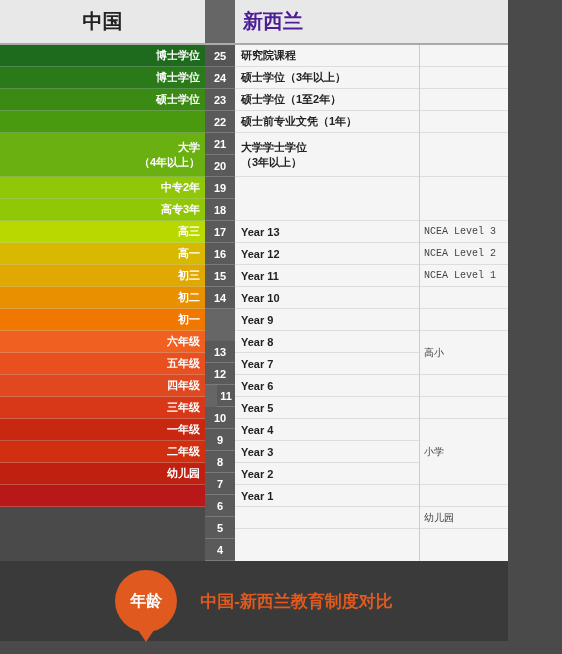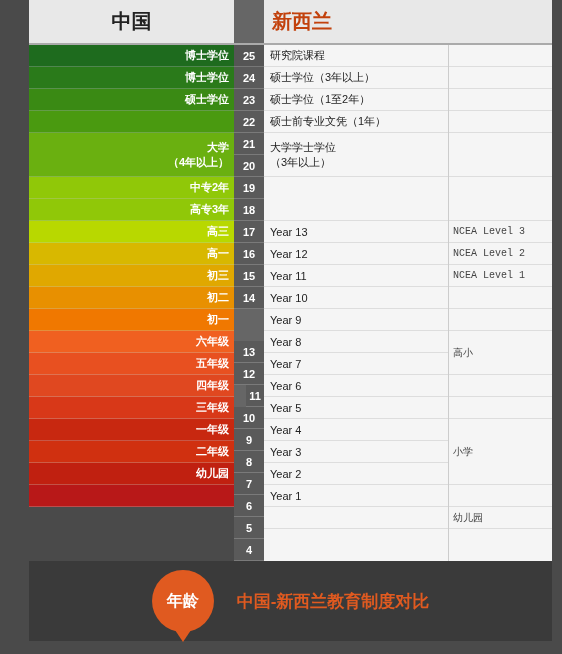--- a/index.html
+++ b/index.html
@@ -6,25 +6,24 @@
     body {
       width: 562px;
       height: 654px;
       background: #4a4a4a;
       font-family: 'SimHei', 'Microsoft YaHei', Arial, sans-serif;
       overflow: hidden;
       position: relative;
     }
 
     .main-container {
-      width: 552px;
+      width: 508px;
       height: 654px;
       background: #4a4a4a;
       position: relative;
-      padding-left: 29px;
     }
 
     .cell {
       display: flex;
       align-items: center;
       font-size: 11px;
       border-bottom: 1px solid rgba(200,200,200,0.3);
       min-height: 22px;
     }
 
@@ -87,21 +86,21 @@
     .bg-4  { background: #b81818; }
   </style>
 </head>
 <body>
 
 <div class="main-container">
 
   <div style="display:flex; background:#e8e8e8; border-bottom:2px solid #aaa;">
     <div style="width:205px; text-align:center; padding:8px 0; font-size:20px; font-weight:bold; color:#222;">中国</div>
     <div style="width:30px; background:#666;"></div>
-    <div style="flex:1; padding:8px 8px; font-size:20px; font-weight:bold; color:#c2410c;">新西兰</div>
+    <div style="flex:1; padding:8px 8px; font-size:20px; font-weight:bold; color:#4c1d95;">新西兰</div>
   </div>
 
   <div style="display:flex; overflow:hidden;">
 
     <div style="width:205px; display:flex; flex-direction:column;">
 
       <div class="cell cell-china cell-h22 bg-25">博士学位</div>
 
       <div class="cell cell-china cell-h22 bg-24">博士学位</div>
 
@@ -164,21 +163,21 @@
       <div class="cell cell-age cell-h22" style="background:#5a5a5a;margin-left:12px;">11</div>
       <div class="cell cell-age cell-h22" style="background:#5a5a5a;">10</div>
       <div class="cell cell-age cell-h22" style="background:#5a5a5a;">9</div>
       <div class="cell cell-age cell-h22" style="background:#5a5a5a;">8</div>
       <div class="cell cell-age cell-h22" style="background:#5a5a5a;">7</div>
       <div class="cell cell-age cell-h22" style="background:#5a5a5a;">6</div>
       <div class="cell cell-age cell-h22" style="background:#5a5a5a;">5</div>
       <div class="cell cell-age cell-h22" style="background:#5a5a5a;">4</div>
     </div>
 
-    <div style="width:185px; display:flex; flex-direction:column; background:#f5f5f5; border-right:1px solid #ccc;">
+    <div style="width:185px; display:flex; flex-direction:column; background:#f5f5f5; border-right:1px solid #ccc;font-weight:bold;">
       <div class="cell cell-nz cell-h22">研究院课程</div>
       <div class="cell cell-nz cell-h22">硕士学位（3年以上）</div>
       <div class="cell cell-nz cell-h22">硕士学位（1至2年）</div>
       <div class="cell cell-nz cell-h22">硕士前专业文凭（1年）</div>
 
       <div class="cell cell-nz cell-h44" style="flex-direction:column; align-items:flex-start; justify-content:center;">
         <span>大学学士学位</span>
         <span>（3年以上）</span>
       </div>
 

